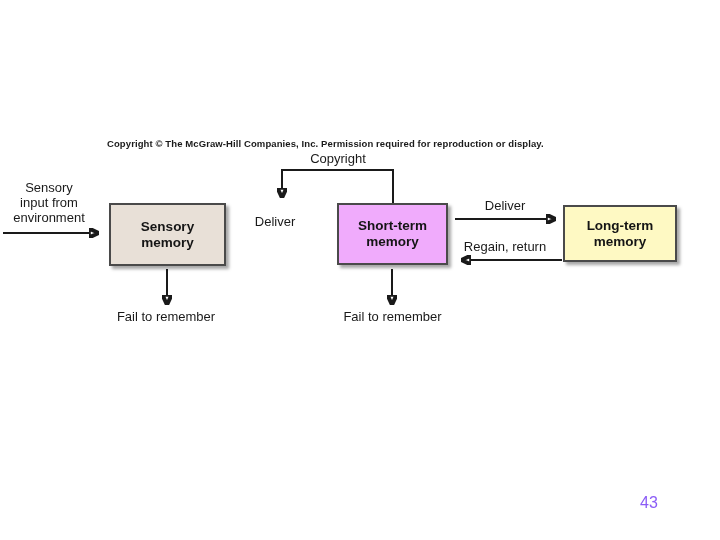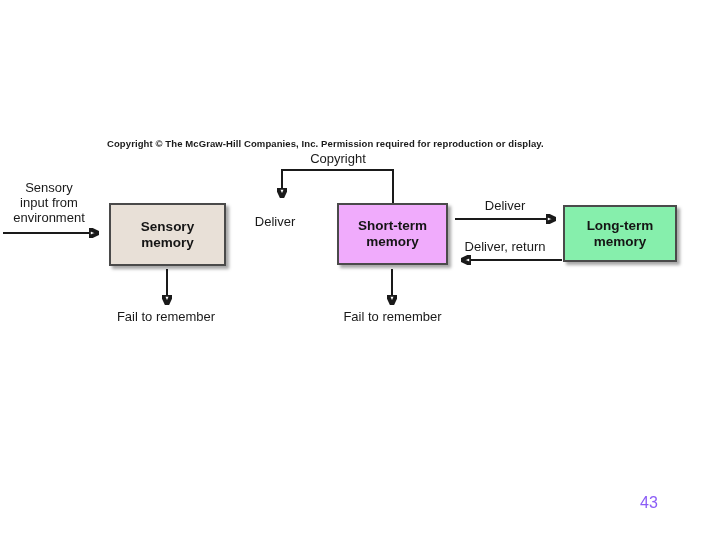--- a/index.html
+++ b/index.html
@@ -88,30 +88,30 @@
   <div class="label lbl-input">Sensory
 input from
 environment</div>
 
   <div class="label lbl-practice">Copyright</div>
 
   <div class="label lbl-deliver1">Deliver</div>
 
   <div class="label lbl-deliver2">Deliver</div>
 
-  <div class="label lbl-regain">Deliver, return</div>
+  <div class="label lbl-regain">Regain, return</div>
 
   <div class="label lbl-fail1">Fail to remember</div>
 
   <div class="label lbl-fail2">Fail to remember</div>
 
   <div class="membox box-sensory" style="background: rgb(232, 224, 215);">Sensory
 memory</div>
 
   <div class="membox box-short" style="background: #f0abfc;">Short-term
 memory</div>
 
-  <div class="membox box-long" style="background: #86efac;">Long-term
+  <div class="membox box-long" style="background: #fef9c3;">Long-term
 memory</div>
 
   <div class="page-number">43</div>
 
 </div>
 
 </body></html>

